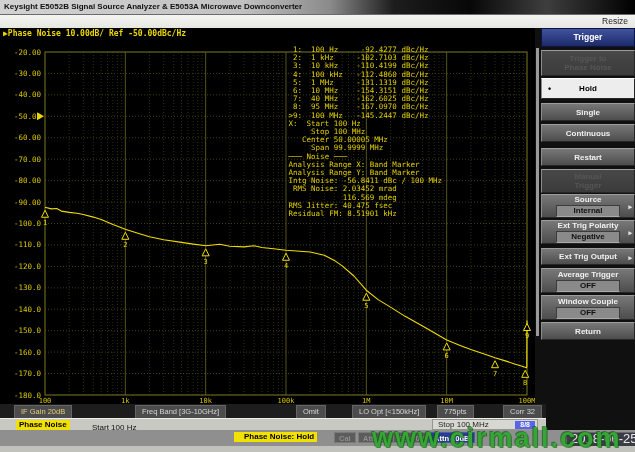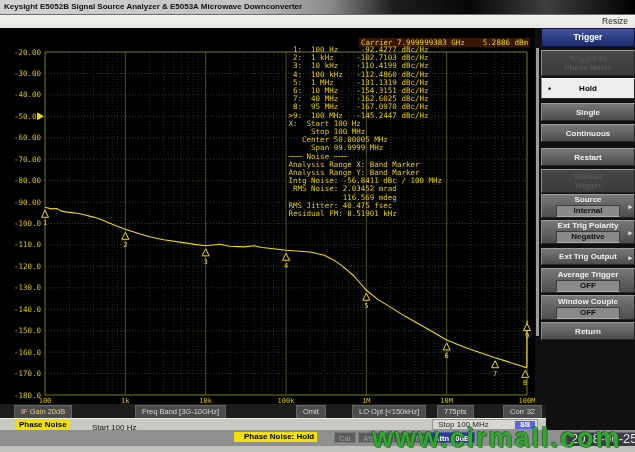--- a/index.html
+++ b/index.html
@@ -295,21 +295,21 @@
       </g>
       <g>
         <polygon points="521.7104629582041,349.33919375000005 528.7104629582041,349.33919375000005 525.2104629582041,342.33919375000005" fill="#000" stroke="#f0dc00" stroke-width="1"></polygon>
         <text x="525.2104629582041" y="357.33919375000005" fill="#f0dc00" font-size="7px" text-anchor="middle" font-family="DejaVu Sans Mono, monospace">8</text>
       </g>
       <g>
         <polygon points="523.5,302.49332562499995 530.5,302.49332562499995 527,295.49332562499995" fill="#000" stroke="#f0dc00" stroke-width="1"></polygon>
         <text x="527" y="310.49332562499995" fill="#f0dc00" font-size="7px" text-anchor="middle" font-family="DejaVu Sans Mono, monospace">9</text>
       </g>
     </svg>
-  <div class="carrier">Carrier 7.999999383 GHz    5.2886 dBm</div>
+  <div class="trace-label"><span>▶</span><span>Phase Noise 10.00dB/ Ref -50.00dBc/Hz</span></div>
   <pre class="readout">  1:  100 Hz     -92.4277 dBc/Hz
   2:  1 kHz     -102.7103 dBc/Hz
   3:  10 kHz    -110.4199 dBc/Hz
   4:  100 kHz   -112.4860 dBc/Hz
   5:  1 MHz     -131.1319 dBc/Hz
   6:  10 MHz    -154.3151 dBc/Hz
   7:  40 MHz    -162.6025 dBc/Hz
   8:  95 MHz    -167.0970 dBc/Hz
  &gt;9:  100 MHz   -145.2447 dBc/Hz
  X:  Start 100 Hz

